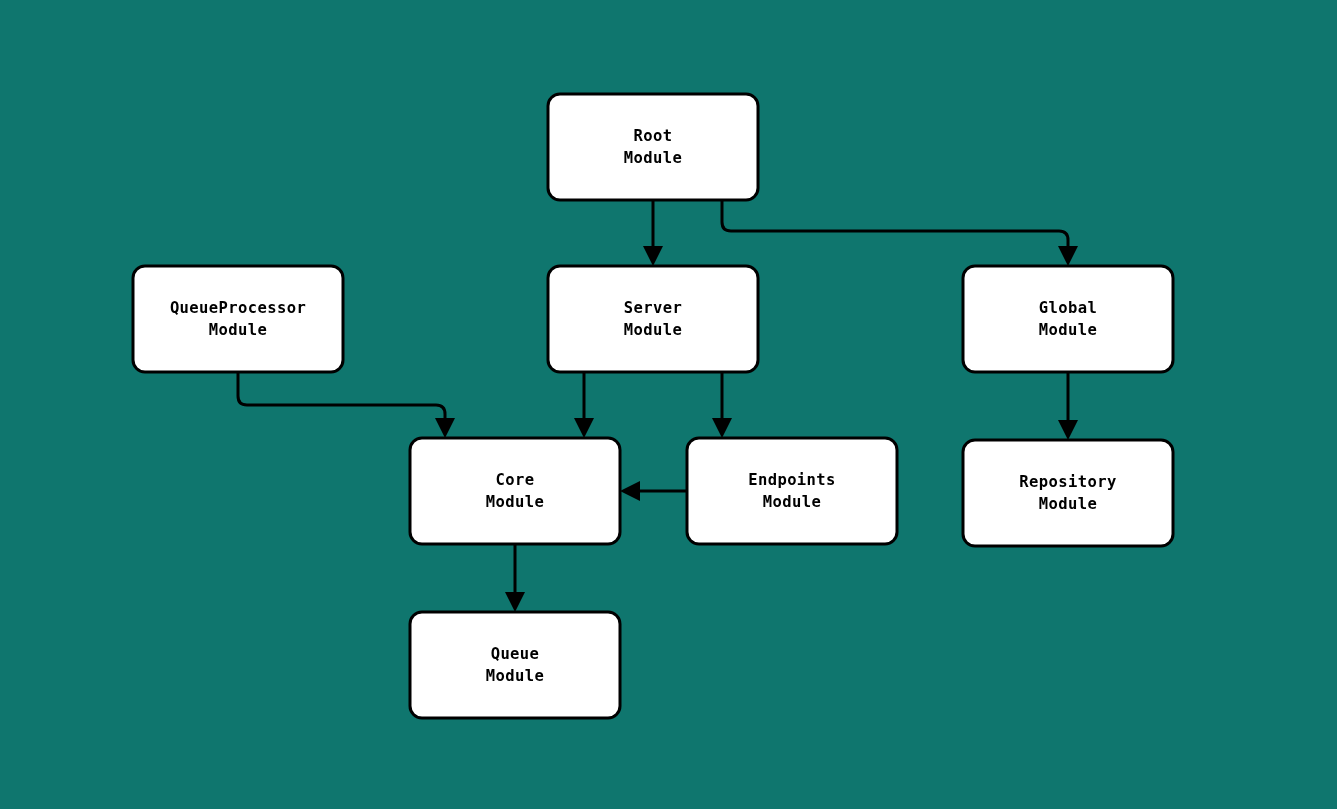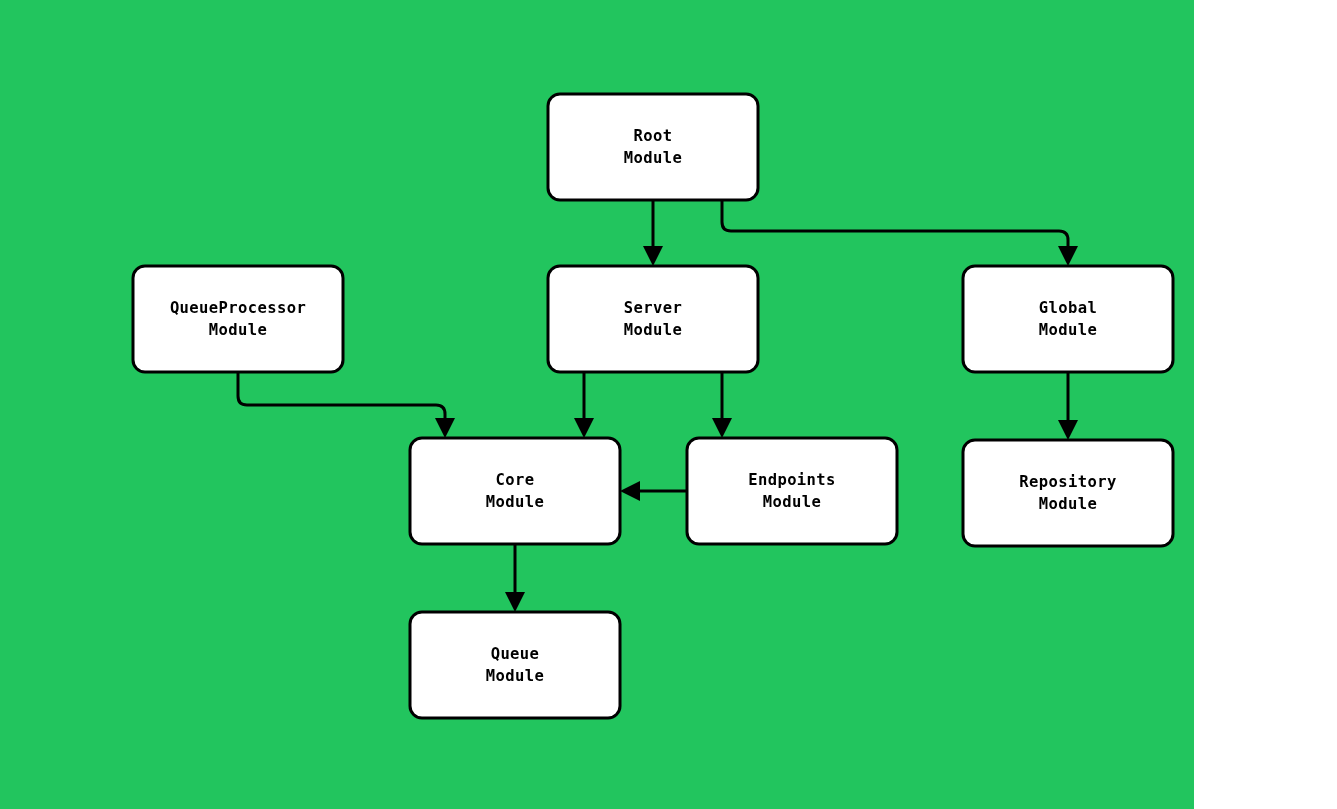--- a/index.html
+++ b/index.html
@@ -9,23 +9,23 @@
     background: #ffffff;
   }
   body {
     width: 1337px;
     height: 809px;
     font-family: "DejaVu Sans Mono", "Liberation Mono", monospace;
     overflow: hidden;
   }
   #diagram-root {
     position: relative;
-    width: 1194px;
+    width: 1337px;
     height: 809px;
-    background: #22c55e;
+    background: #0f766e;
   }
   svg#diagram-svg {
     display: block;
     width: 1337px;
     height: 809px;
   }
   .node-box {
     fill: #ffffff;
     stroke: #000000;
     stroke-width: 3;

